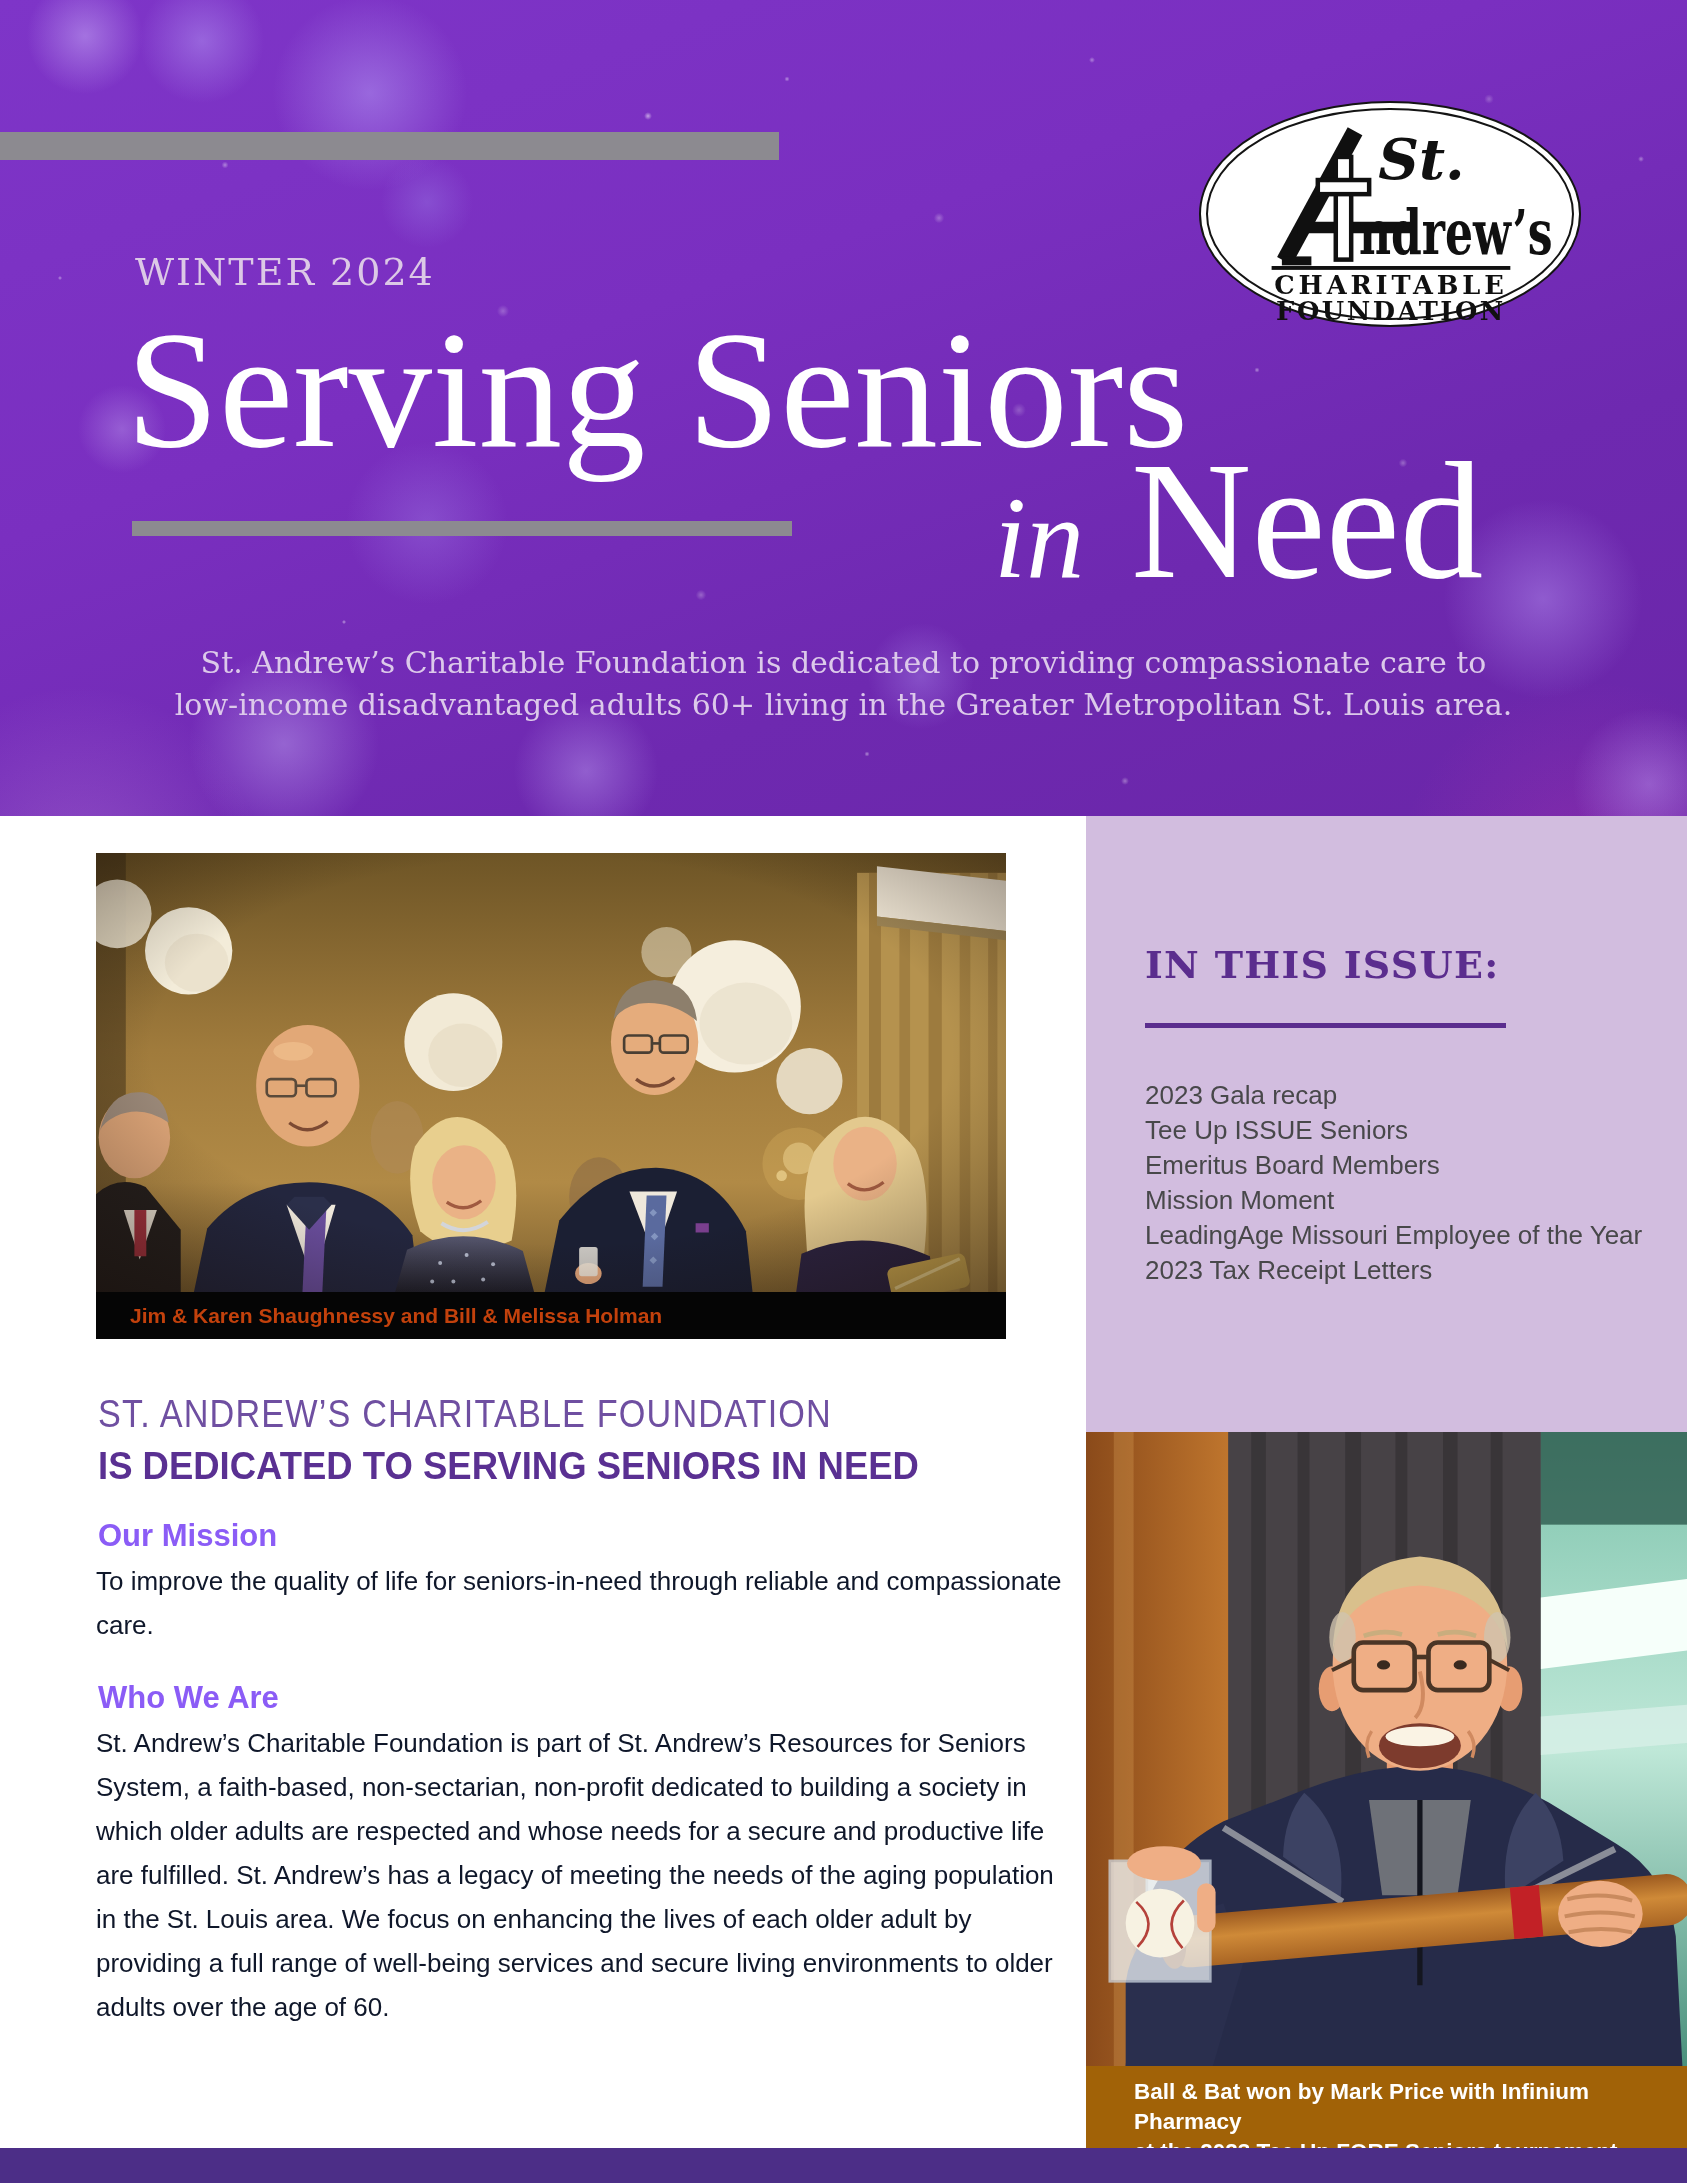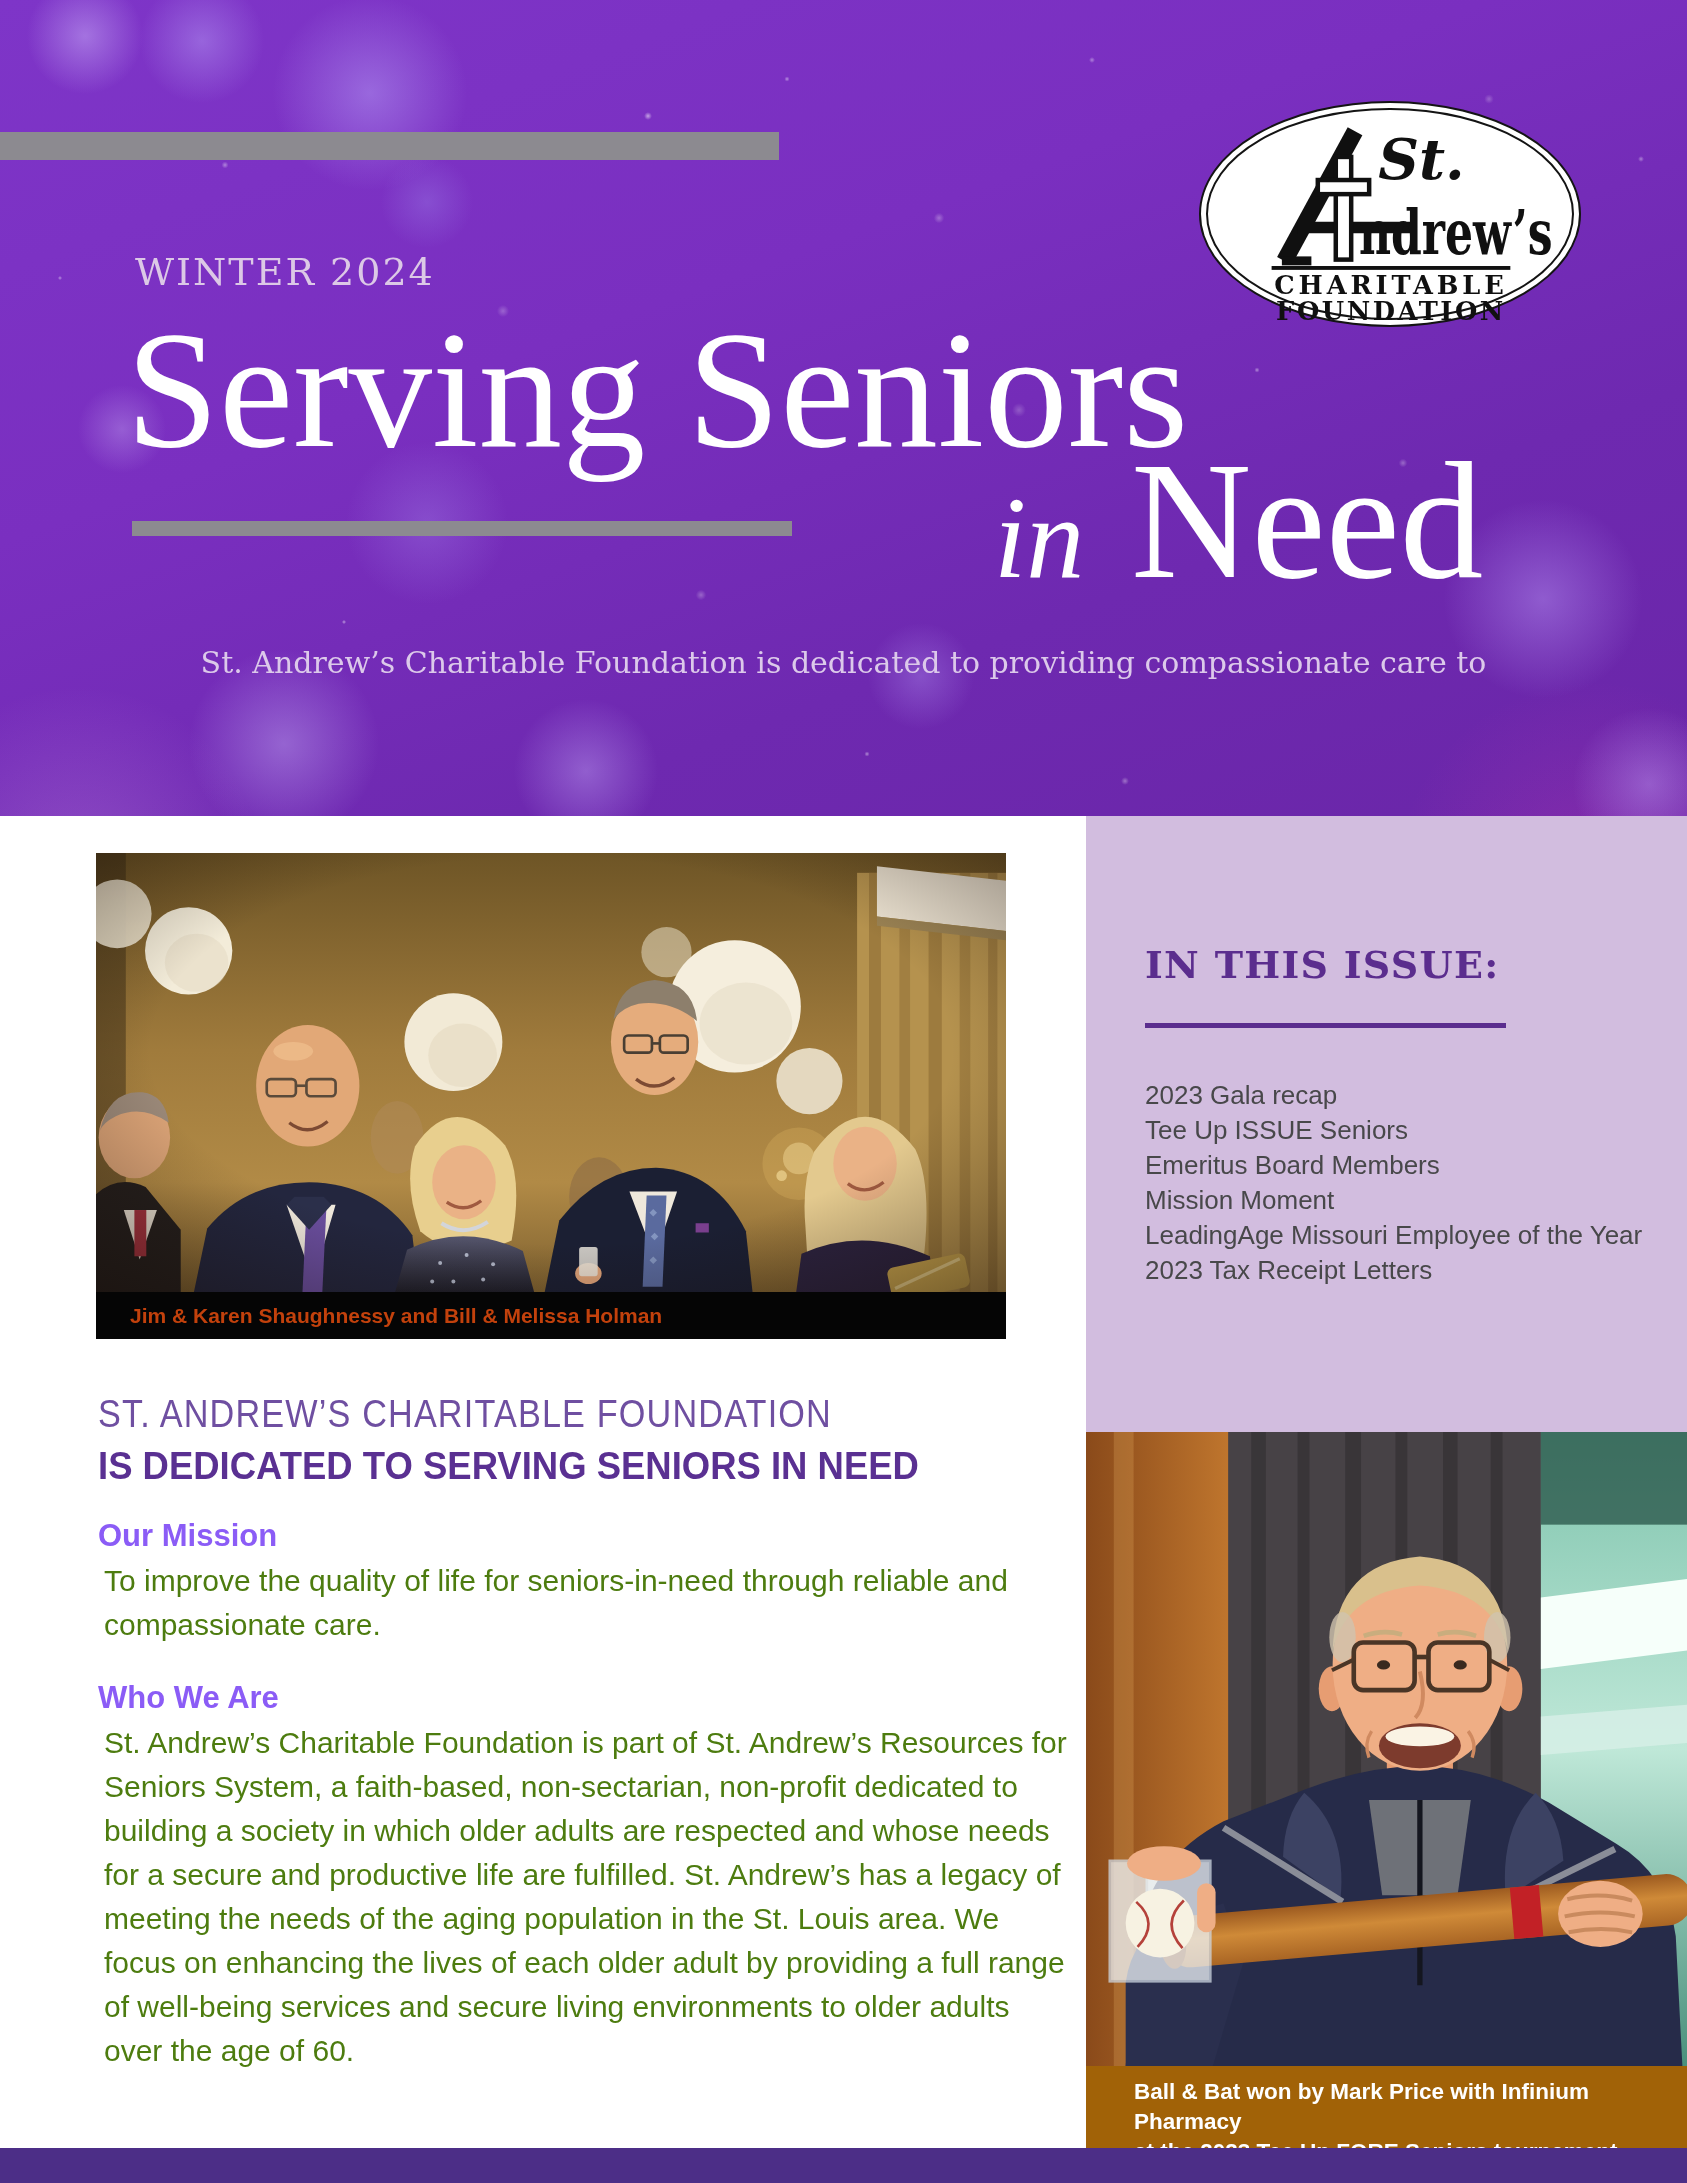--- a/index.html
+++ b/index.html
@@ -74,21 +74,21 @@
   .photo-caption{
     background:#050505;color:#c2410c;font-weight:bold;
   }
   .gala .photo-caption{position:absolute;left:0;top:439px;width:910px;height:47px;
     font-size:21px;line-height:47px;padding-left:34px;box-sizing:border-box;}
   .about-h1{position:absolute;left:98px;top:1393px;font-size:38px;color:#6f4fa1;
     letter-spacing:1.3px;white-space:nowrap;transform:scaleX(.90);transform-origin:0 0;}
   .about-h2{position:absolute;left:98px;top:1445px;font-size:38px;color:#5a3092;font-weight:bold;
     white-space:nowrap;transform:scaleX(.96);transform-origin:0 0;}
   .sec-title{position:absolute;left:98px;font-size:31px;font-weight:bold;color:#8b5cf6;}
-  .body-text{position:absolute;left:104px;width:966px;font-size:30px;line-height:44px;color:#4d7c0f;}
+  .body-text{position:absolute;left:96px;width:966px;font-size:26px;line-height:44px;color:#0f172a;}
   
   .issue-panel{position:absolute;left:1086px;top:816px;width:601px;height:617px;background:#d2bddf;}
   .issue-title{position:absolute;left:59px;top:126px;font-family:"DejaVu Serif",serif;
     font-weight:bold;font-size:38px;letter-spacing:1.3px;color:#5b2d8e;}
   .issue-rule{position:absolute;left:59px;top:207px;width:361px;height:4.6px;background:#5b2d8e;}
   .issue-list{position:absolute;left:59px;top:262px;font-size:26px;line-height:35px;color:#48484a;}
   .bat{position:absolute;left:1086px;top:1432px;width:601px;height:634px;}
   .bat-caption{position:absolute;left:1086px;top:2066px;width:601px;height:82px;
     background:#a16207;color:#fff;font-weight:bold;font-size:22.5px;line-height:30px;
     padding:10.6px 0 0 48px;box-sizing:border-box;}
@@ -103,20 +103,21 @@
     <div class="bokeh"></div>
     <div class="sparkles"></div>
     <div class="gray-bar-top"></div>
     <div class="winter">WINTER 2024</div>
     <div class="title-1">Serving Seniors</div>
     <div class="gray-bar-under"></div>
     <div class="title-in">in</div>
     <div class="title-need">Need</div>
     <div class="subtitle">
       <div>St. Andrew’s Charitable Foundation is dedicated to providing compassionate care to</div>
+      <div>low-income disadvantaged adults 60+ living in the Greater Metropolitan St. Louis area.</div>
     </div>
 
     <div class="logo">
       <div class="inner-ring"></div>
       <svg viewBox="0 0 560 330">
         <g>
           <path d="M226,30 L116,232" stroke="#101010" stroke-width="26" fill="none"></path>
           <path d="M112,232 L158,232" stroke="#101010" stroke-width="14" fill="none"></path>
           <path d="M136,180 L312,180" stroke="#101010" stroke-width="18" fill="none"></path>
           <rect x="196" y="70" width="24" height="160" fill="#ffffff" stroke="#101010" stroke-width="7"></rect>

